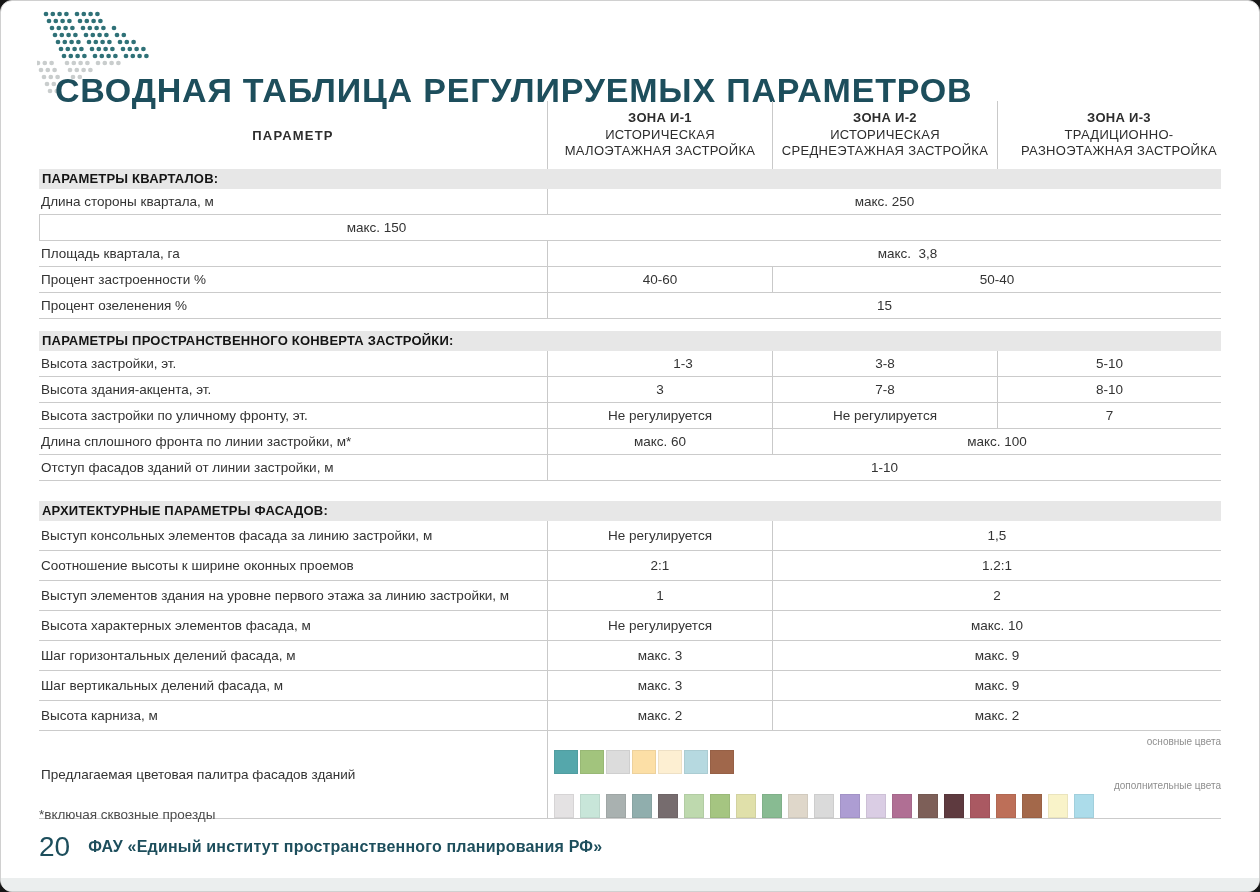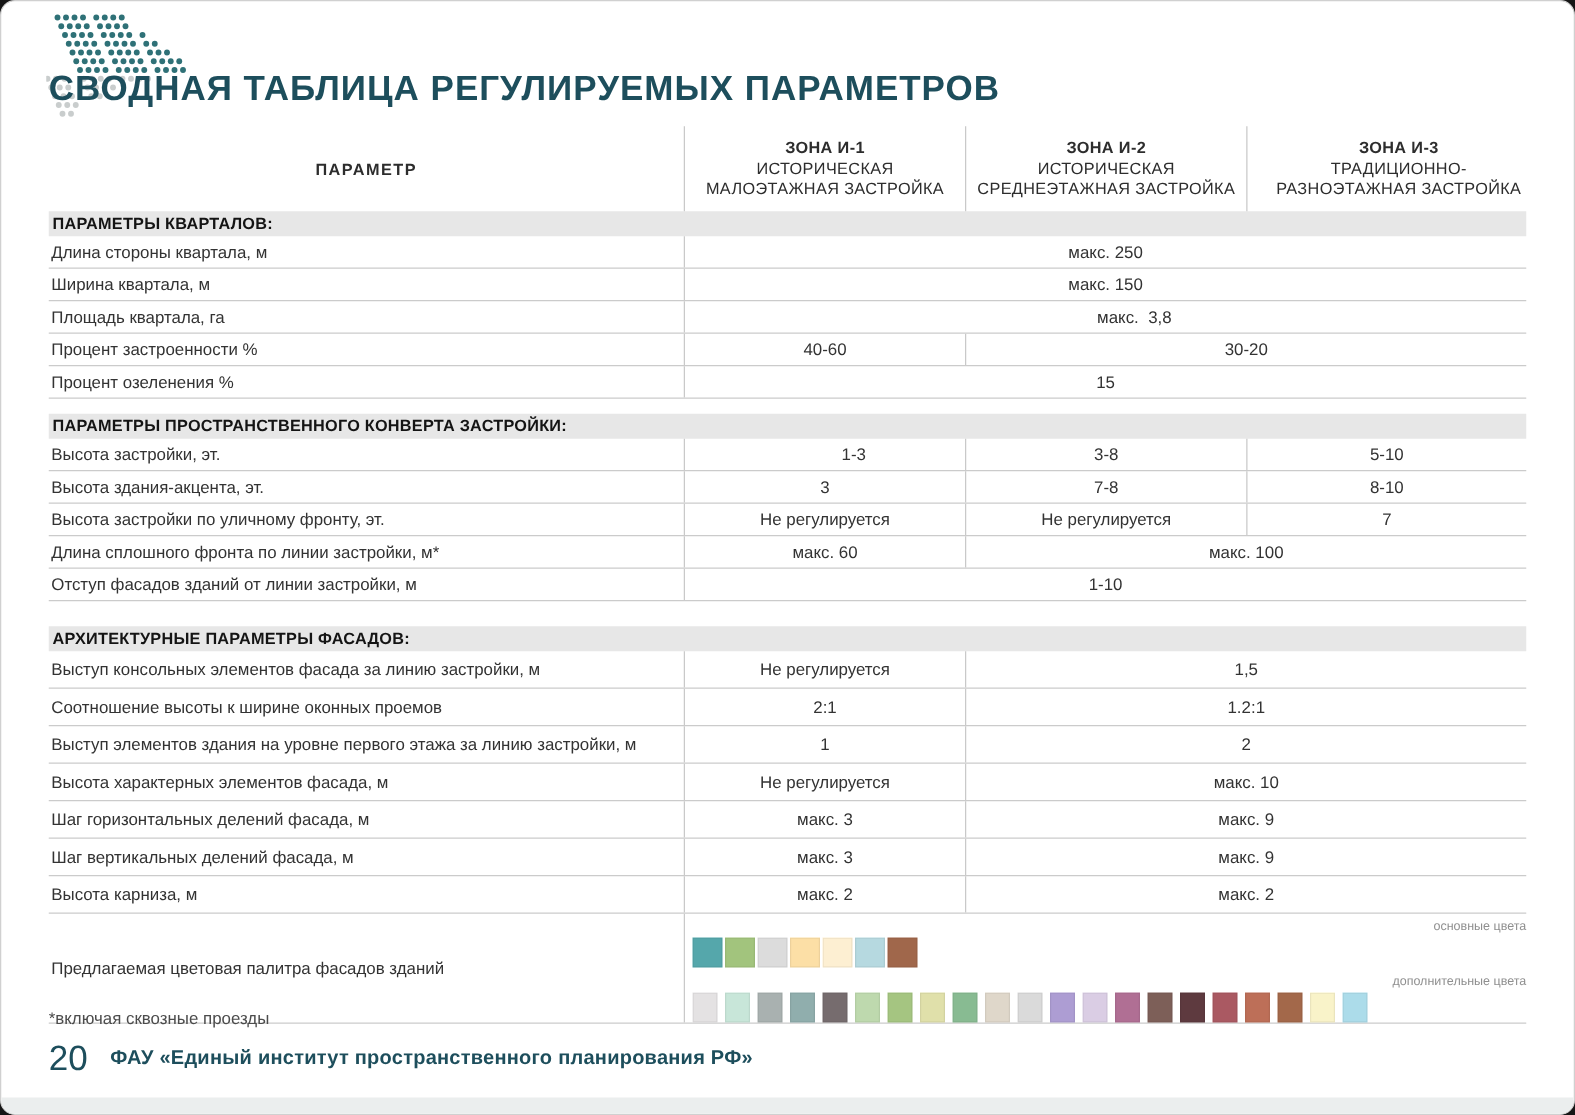--- a/index.html
+++ b/index.html
@@ -3,22 +3,22 @@
 <meta charset="utf-8">
 <style>
   html,body{margin:0;padding:0;background:#161616;}
   .page{
     position:relative;width:1260px;height:892px;background:#ffffff;
     border-radius:12px;border:1px solid #d0d0d0;box-sizing:border-box;overflow:hidden;
     font-family:"Liberation Sans", sans-serif;color:#333;
   }
   .logo-svg{position:absolute;left:36px;top:9px;}
   .title{
-    position:absolute;left:38px;top:54px;margin:0;
-    font-size:28px;font-weight:700;letter-spacing:0.8px;color:#1D4E5C;white-space:nowrap;
+    position:absolute;left:38px;top:54px;margin:16px;
+    font-size:34px;font-weight:700;letter-spacing:0.8px;color:#1D4E5C;white-space:nowrap;
   }
   .table{position:absolute;left:38px;top:100px;width:1182px;}
   .thead{display:flex;height:68px;}
   .hparam{
     width:508px;box-sizing:border-box;display:flex;align-items:center;justify-content:center;
     font-size:13px;font-weight:700;letter-spacing:1.2px;color:#2d2d2d;
   }
   .hzone{
     width:225px;box-sizing:border-box;border-left:1px solid #C9C9C9;
     display:flex;flex-direction:column;justify-content:center;text-align:center;
@@ -186,31 +186,30 @@
     </div>
 
     <div class="section sec0">
       <div class="band">ПАРАМЕТРЫ КВАРТАЛОВ:</div>
       <div>
           <div class="trow">
             <div class="lab">Длина стороны квартала, м</div>
             <div class="val" style="width: 674px;">макс. 250</div>
           </div>
           <div class="trow">
-            <div class="lab">Ширина квартала, м</div>
             <div class="val" style="width: 674px;">макс. 150</div>
           </div>
           <div class="trow">
             <div class="lab">Площадь квартала, га</div>
             <div class="val" style="width: 674px; padding-left: 46px;">макс.&nbsp; 3,8</div>
           </div>
           <div class="trow">
             <div class="lab">Процент застроенности %</div>
             <div class="val" style="width: 225px;">40-60</div>
-            <div class="val" style="width: 449px;">30-20</div>
+            <div class="val" style="width: 449px;">50-40</div>
           </div>
           <div class="trow">
             <div class="lab">Процент озеленения %</div>
             <div class="val" style="width: 674px;">15</div>
           </div>
         </div>
     </div>
 
     <div class="section sec1">
       <div class="band gap1">ПАРАМЕТРЫ ПРОСТРАНСТВЕННОГО КОНВЕРТА ЗАСТРОЙКИ:</div>

